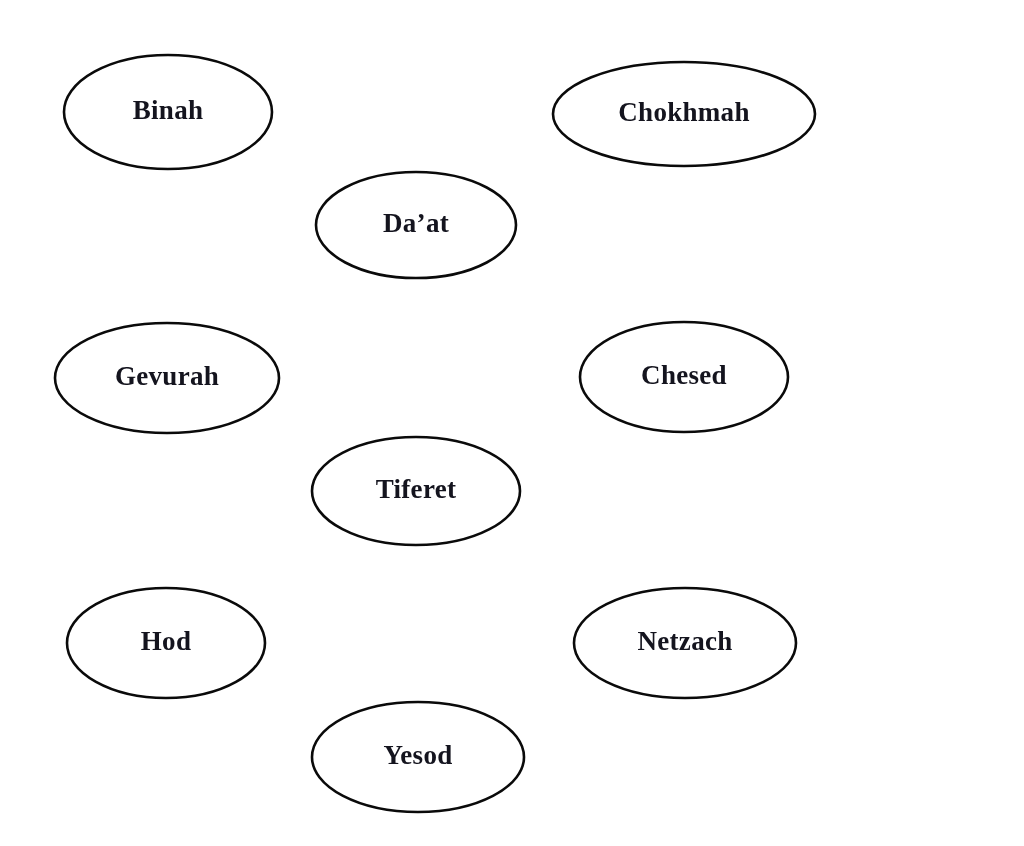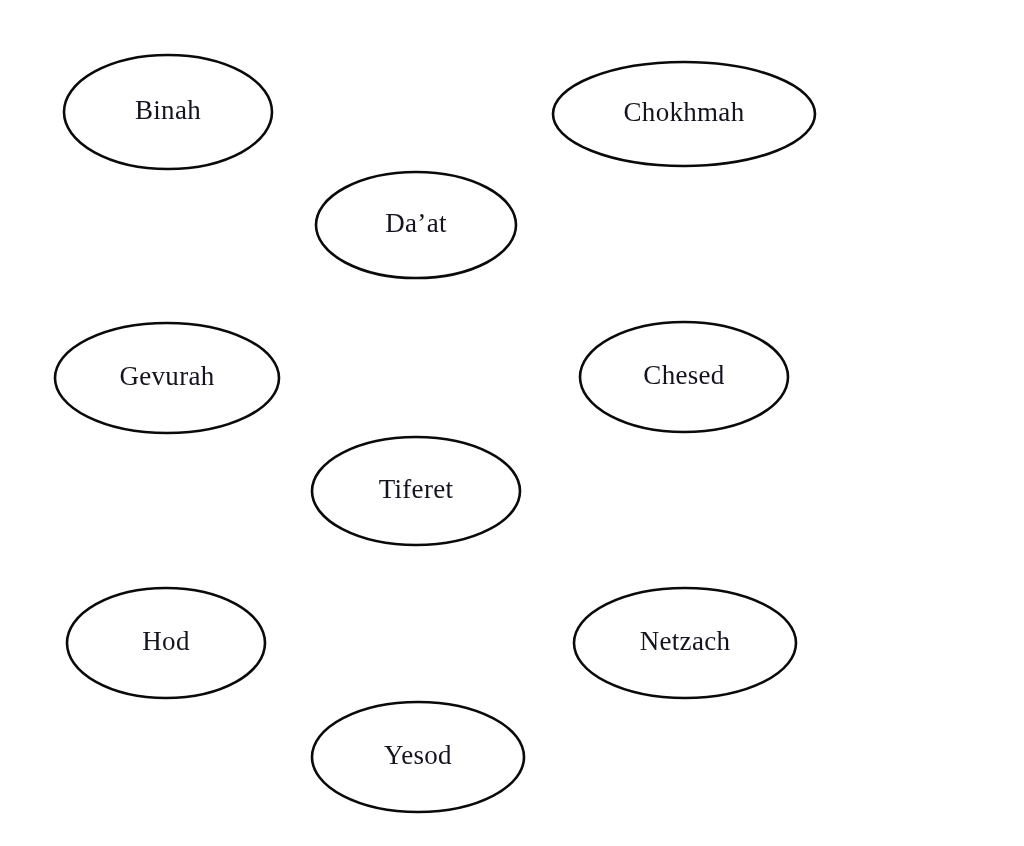--- a/index.html
+++ b/index.html
@@ -12,20 +12,21 @@
     width: 1024px;
     height: 846px;
     overflow: hidden;
     font-family: "Liberation Serif", "DejaVu Serif", serif;
   }
   #diagram-canvas {
     position: relative;
     width: 865px;
     height: 846px;
     background: #ffffff;
+    font-weight: bold;
   }
   #sefirot-svg {
     position: absolute;
     top: 0;
     left: 0;
     width: 1024px;
     height: 846px;
     display: block;
   }
   .node-ellipse {

